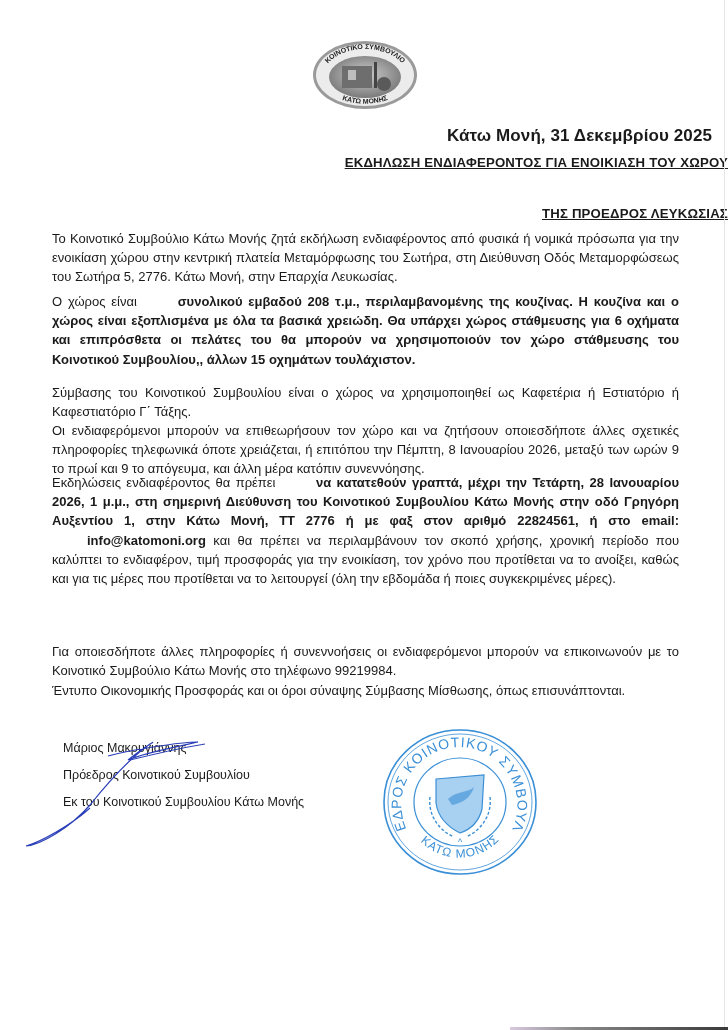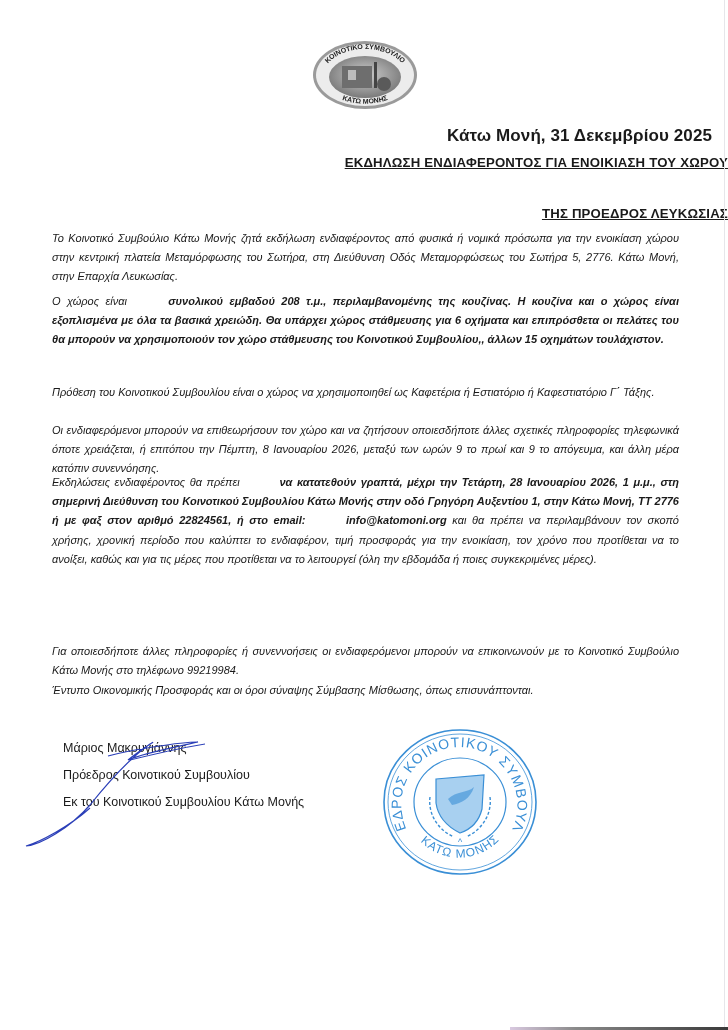--- a/index.html
+++ b/index.html
@@ -14,21 +14,21 @@
 
   .logo { position: absolute; left: 312px; top: 40px; width: 106px; height: 70px; }
 
   .date-line { position: absolute; right: 16px; top: 126px; font-weight: bold; font-size: 17px; letter-spacing: 0.1px; }
 
   .title { position: absolute; left: 0; width: 728px; text-align: right; font-weight: bold; font-size: 13.2px; text-decoration: underline; letter-spacing: 0.2px; }
   .t1 { top: 155px; }
   .t2 { top: 181px; }
   .t3 { top: 206px; }
 
-  .body { position: absolute; left: 52px; width: 627px; font-size: 11px; line-height: 19.2px; text-align: justify; font-style: italic; }
+  .body { position: absolute; left: 52px; width: 627px; font-size: 13px; line-height: 19.2px; text-align: justify; }
   .body p { margin: 0; }
   .p1 { top: 229px; }
   .p2 { top: 292px; }
   .p3 { top: 383px; }
   .p4 { top: 421px; }
   .p5 { top: 473px; }
   .p6 { top: 603px; }
   .p7 { top: 642px; }
   .p8 { top: 681px; }
   .b { font-weight: bold; margin-left: 35px; }
@@ -77,21 +77,21 @@
 
   <div class="body p1">
     <p>Το Κοινοτικό Συμβούλιο Κάτω Μονής ζητά εκδήλωση ενδιαφέροντος από φυσικά ή νομικά πρόσωπα για την ενοικίαση χώρου στην κεντρική πλατεία Μεταμόρφωσης του Σωτήρα, στη Διεύθυνση Οδός Μεταμορφώσεως του Σωτήρα 5, 2776. Κάτω Μονή, στην Επαρχία Λευκωσίας.</p>
   </div>
 
   <div class="body p2">
     <p><span>Ο χώρος είναι </span><span class="b">συνολικού εμβαδού 208 τ.μ., περιλαμβανομένης της κουζίνας. Η κουζίνα και ο χώρος είναι εξοπλισμένα με όλα τα βασικά χρειώδη. Θα υπάρχει χώρος στάθμευσης για 6 οχήματα και επιπρόσθετα οι πελάτες του θα μπορούν να χρησιμοποιούν τον χώρο στάθμευσης του Κοινοτικού Συμβουλίου,, άλλων 15 οχημάτων τουλάχιστον.</span></p>
   </div>
 
   <div class="body p3">
-    <p>Πρόθεση του Κοινοτικού Συμβουλίου είναι ο χώρος να χρησιμοποιηθεί ως Καφετέρια ή Εστιατόριο ή Καφεστιατόριο Γ΄ Τάξης.</p>
+    <p>Σύμβασης του Κοινοτικού Συμβουλίου είναι ο χώρος να χρησιμοποιηθεί ως Καφετέρια ή Εστιατόριο ή Καφεστιατόριο Γ΄ Τάξης.</p>
   </div>
 
   <div class="body p4">
     <p>Οι ενδιαφερόμενοι μπορούν να επιθεωρήσουν τον χώρο και να ζητήσουν οποιεσδήποτε άλλες σχετικές πληροφορίες τηλεφωνικά όποτε χρειάζεται, ή επιτόπου την Πέμπτη, 8 Ιανουαρίου 2026, μεταξύ των ωρών 9 το πρωί και 9 το απόγευμα, και άλλη μέρα κατόπιν συνεννόησης.</p>
   </div>
 
   <div class="body p5">
     <p><span>Εκδηλώσεις ενδιαφέροντος θα πρέπει </span><span class="b">να κατατεθούν γραπτά, μέχρι την Τετάρτη, 28 Ιανουαρίου 2026, 1 μ.μ., στη σημερινή Διεύθυνση του Κοινοτικού Συμβουλίου Κάτω Μονής στην οδό Γρηγόρη Αυξεντίου 1, στην Κάτω Μονή, ΤΤ 2776 ή με φαξ στον αριθμό 22824561, ή στο email:</span> <span class="b">info@katomoni.org</span><span> και θα πρέπει να περιλαμβάνουν τον σκοπό χρήσης, χρονική περίοδο που καλύπτει το ενδιαφέρον, τιμή προσφοράς για την ενοικίαση, τον χρόνο που προτίθεται να το ανοίξει, καθώς και για τις μέρες που προτίθεται να το λειτουργεί (όλη την εβδομάδα ή ποιες συγκεκριμένες μέρες).</span></p>
   </div>
 

